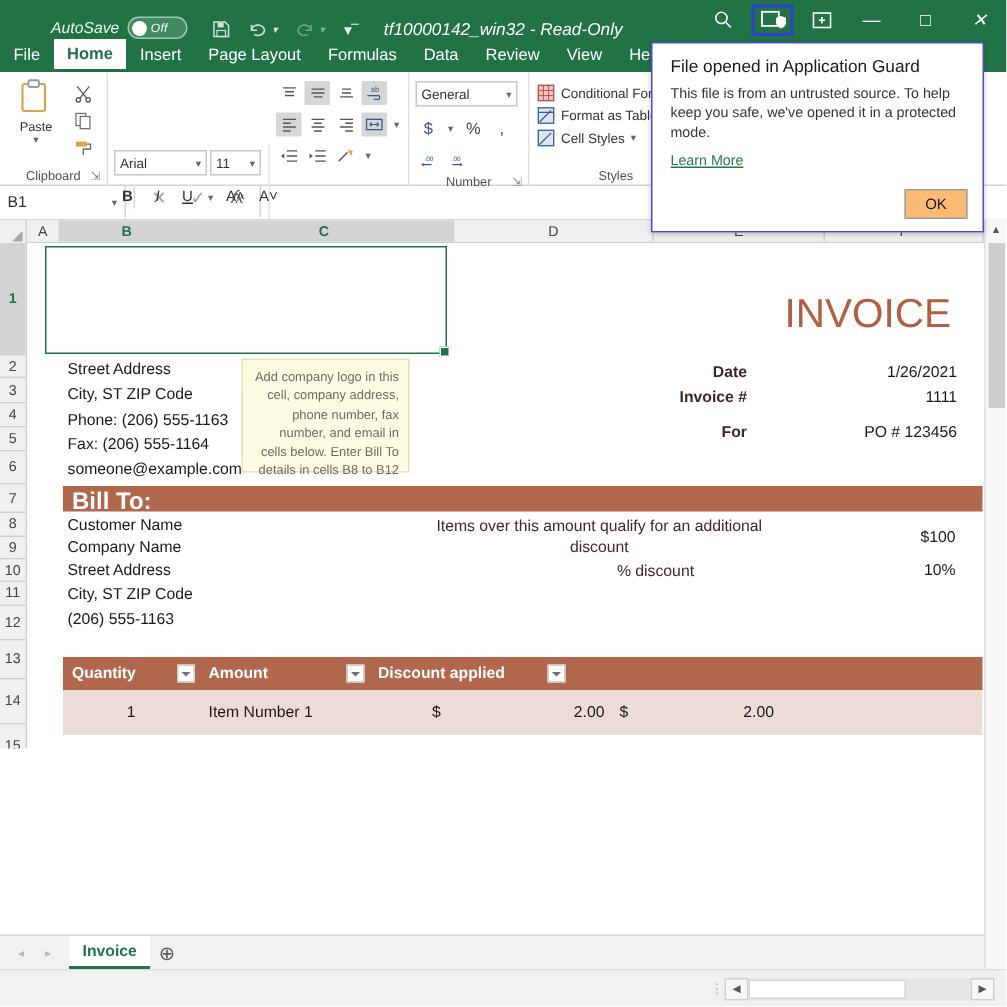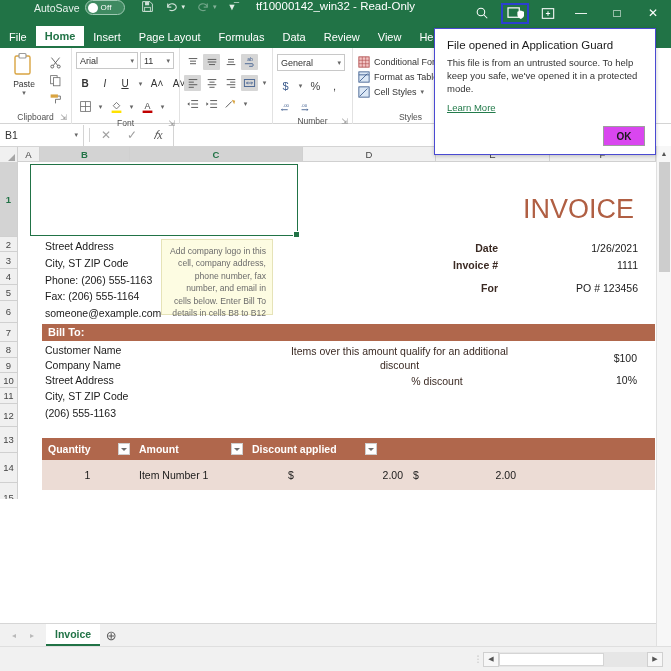--- a/index.html
+++ b/index.html
@@ -7,22 +7,23 @@
     width: 671px; height: 671px;
     overflow: hidden;
     font-family: "Liberation Sans", sans-serif;
     background: #ffffff;
   }
   #app { position: relative; width: 671px; height: 671px; }
 
   
   .titlebar {
     height: 26px; background: #217346; color: #ffffff;
-    display: flex; align-items: flex-start; font-size: 11px;
+    display: flex; align-items: flex-end; font-size: 11px;
     position: relative;
+    font-style: italic;
   }
   .autosave-wrap { display: flex; align-items: center; gap: 5px; margin-left: 34px; }
   .autosave-label { font-size: 10.5px; color: #e9f3ee; }
   .toggle {
     width: 40px; height: 15px; border-radius: 8px;
     background: #3f8a61; border: 1px solid #9ec9b2;
     display: flex; align-items: center; padding: 0 2px; gap: 3px;
   }
   .toggle .knob { width: 10px; height: 10px; border-radius: 50%; background: #ffffff; }
   .toggle .off { font-size: 8px; color: #ffffff; letter-spacing: .2px; }
@@ -96,21 +97,21 @@
     width:17px; height:16px; display:flex; align-items:center; justify-content:center;
     font-size:10px; color:#444; border-radius:1px;
   }
   .abtn.sel { background:#d6d6d6; }
   .styles-list { display:flex; flex-direction:column; gap:2px; font-size:9px; }
   .styles-item { display:flex; align-items:center; gap:4px; white-space:nowrap; }
   .st-ic { width:13px; height:13px; display:flex; align-items:center; justify-content:center; }
 
   
   .formula-bar {
-    height: 23px; display: flex; align-items: center;
+    height: 23px; display: flex; align-items: flex-start;
     border-bottom: 1px solid #d4d4d4; background: #ffffff; font-size: 10.5px;
   }
   .namebox {
     width: 84px; height: 21px; display:flex; align-items:center; justify-content:space-between;
     padding: 0 5px; border-right: 1px solid #d4d4d4;
   }
   .namebox .nv { color:#333; }
   .namebox .car { font-size: 7px; color:#666; }
   .fb-tools { display:flex; align-items:center; gap: 0; padding: 0 2px; }
   .fb-btn { width: 26px; text-align:center; color: #a0a0a0; font-size: 12px; }
@@ -165,21 +166,21 @@
   }
   .invoice-title {
     position:absolute; font-size: 27px; color: #b05f43; letter-spacing: 0px;
     font-family:"Liberation Sans", sans-serif;
   }
   .lbl-r { position:absolute; font-size: 10.5px; font-weight:bold; color:#3b2a23; text-align:right; }
   .val-r { position:absolute; font-size: 10.5px; color:#1a1a1a; text-align:right; }
   .band {
     position:absolute; background:#b0674c; color:#ffffff;
   }
-  .band .bt { font-size: 11px; font-weight:bold; padding: 2px 0 0 6px; }
+  .band .bt { font-size: 16px; font-weight:bold; padding: 2px 0 0 6px; }
   .billline { position:absolute; font-size: 10.5px; color:#1a1a1a; white-space:nowrap; }
   .disc-note { position:absolute; font-size: 10.5px; font-weight:normal; color:#3b2a23; text-align:center; line-height:14px;}
   .tbl-head {
     position:absolute; background:#b0674c; color:#ffffff;
     display:flex; align-items:center; font-size:10.5px; font-weight:bold;
   }
   .thcell { display:flex; align-items:center; justify-content:space-between; height:100%; padding-left:6px; }
   .filter-btn {
     width:12px; height:12px; background:#ffffff; border:1px solid #cfcfcf;
     display:flex; align-items:center; justify-content:center; margin-right:3px;
@@ -200,22 +201,22 @@
   .guard-dialog {
     position:absolute; left: 434px; top: 28px; width: 222px; height: 127px;
     background:#ffffff; border: 1.5px solid #4a4ad2;
     box-shadow: 0 1px 4px rgba(0,0,0,.22); z-index: 50;
   }
   .gd-title { font-size: 11.5px; color:#1a1a1a; padding: 10px 12px 0 12px; }
   .gd-body { font-size: 9.5px; color:#333; line-height: 13px; padding: 5px 12px 0 12px; }
   .gd-link { font-size: 9.5px; color:#237b4b; text-decoration: underline; padding: 7px 12px 0 12px; display:inline-block;}
   .gd-ok {
     position:absolute; right: 10px; bottom: 8px; width: 42px; height: 20px;
-    background:#d946ef; border:1px solid #9d9d9d; font-size:10px; color:#1a1a1a;
-    display:flex; align-items:center; justify-content:center;font-weight:bold;
+    background:#fdba74; border:1px solid #9d9d9d; font-size:10px; color:#1a1a1a;
+    display:flex; align-items:center; justify-content:center;
   }
 
   
   .vscroll {
     position:absolute; right:0; top:146px; width: 15px; height: 500px;
     background:#f7f7f7; border-left:1px solid #e0e0e0; z-index: 5;
   }
   .vs-btn { height:15px; display:flex; align-items:center; justify-content:center; font-size:7px; color:#555;}
   .vs-thumb { position:absolute; top:16px; left:2px; width:11px; height:110px; background:#cdcdcd; }
 
@@ -356,21 +357,21 @@
               </svg>
           </span>
         </div>
       </div>
       <div class="glabel">
         <span>Clipboard</span>
         <span class="launcher">⇲</span>
       </div>
     </div>
 
-    <div class="rgroup" style="width:108px;">
+    <div class="rgroup" style="width:108px;margin-top:48px;">
       <div class="gcontent" style="flex-direction:column;">
         <div class="fontrow">
           <div class="combo" style="width:62px;">
             <span class="cv">Arial</span>
             <span class="car">▾</span>
           </div>
           <div class="combo" style="width:34px;">
             <span class="cv">11</span>
             <span class="car">▾</span>
           </div>

